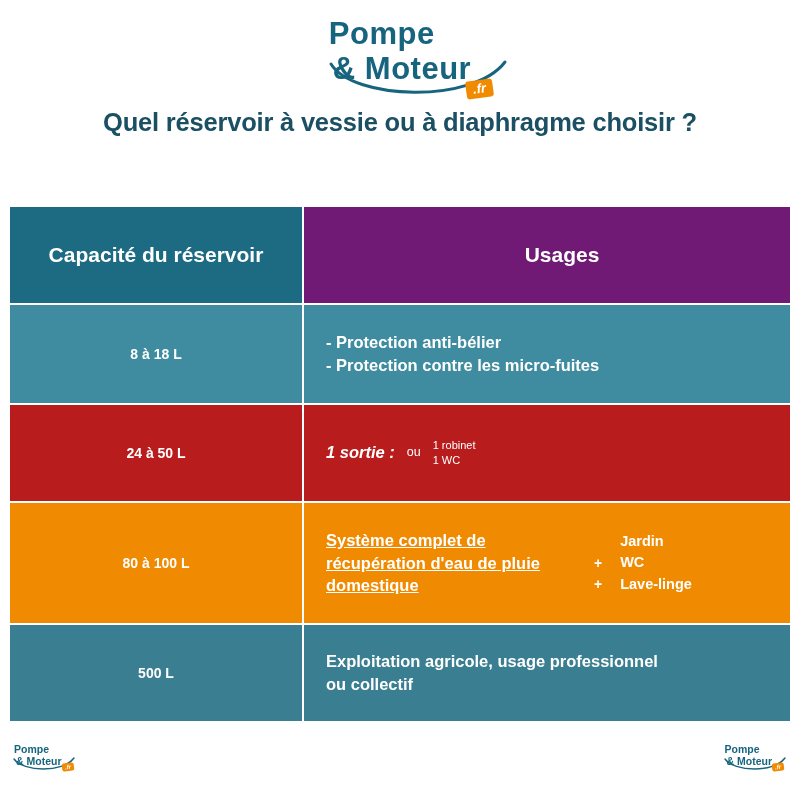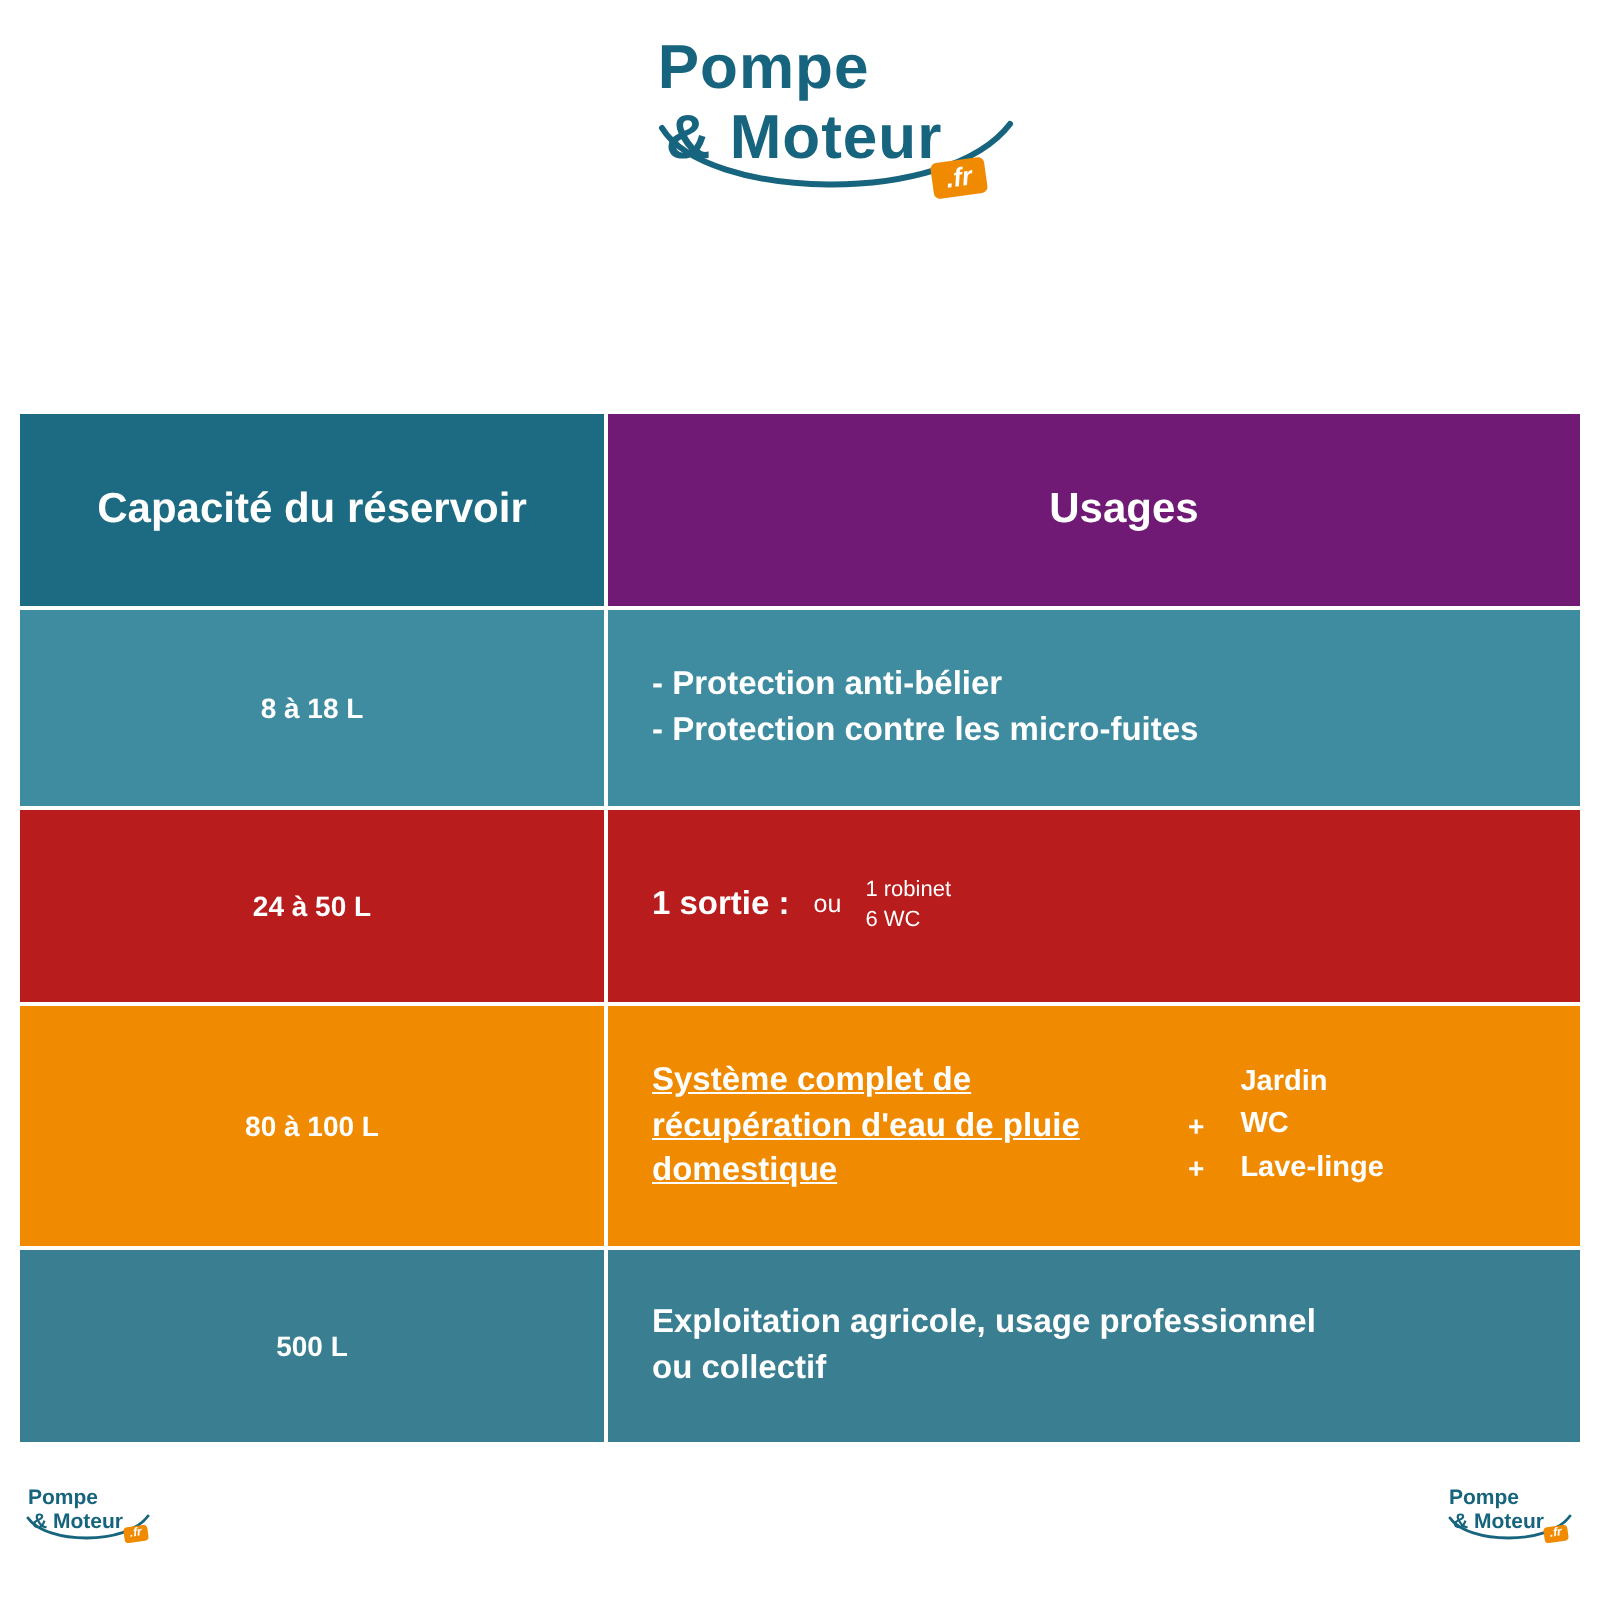--- a/index.html
+++ b/index.html
@@ -132,21 +132,21 @@
   .r3 td { height: 100px; }
   .r4 td { height: 76px; }
   .r5 td { height: 76px; }
 
   
   .sortie-wrap {
     display: flex;
     align-items: center;
     gap: 10px;
   }
-  .sortie-label { font-size: 16.5px; font-weight: bold; }
+  .sortie-label { font-size: 16.5px; font-weight: bold; font-style: italic; }
   .ou-label { font-size: 12.5px; font-weight: normal; padding: 0 2px; }
   .sortie-list { font-size: 11px; font-weight: normal; line-height: 1.35; }
 
   
   .orange-wrap {
     display: flex;
     align-items: center;
     gap: 18px;
   }
   .orange-main {
@@ -216,20 +216,21 @@
     <div class="logo-inner">
       <svg class="logo-swoosh" viewBox="0 0 190 60">
         <path d="M8 16 C 30 52, 150 56, 182 14" stroke="#17647e" stroke-width="3" fill="none" stroke-linecap="round"></path>
       </svg>
       <div class="logo-line1">Pompe</div>
       <div class="logo-line2">&amp; Moteur</div>
       <div class="logo-fr">.fr</div>
     </div>
   </div>
 
+  <div class="main-title">Quel réservoir à vessie ou à diaphragme choisir ?</div>
 
   <table class="table">
     <tbody>
         <tr>
       <th class="hdr col-cap">Capacité du réservoir</th>
       <th class="hdr hdr-usages">Usages</th>
     </tr>
 
     <tr class="r1 row-light">
       <td class="cap-cell">8 à 18 L</td>
@@ -240,21 +241,21 @@
     </tr>
 
     <tr class="r2 row-dark">
       <td class="cap-cell">24 à 50 L</td>
       <td class="use-cell">
         <div class="sortie-wrap">
           <span class="sortie-label">1 sortie :</span>
           <span class="ou-label">ou</span>
           <span class="sortie-list">
             <div>1 robinet</div>
-            <div>6 WC</div>
+            <div>1 WC</div>
           </span>
         </div>
       </td>
     </tr>
 
     <tr class="r3 row-orange">
       <td class="cap-cell">80 à 100 L</td>
       <td class="use-cell">
         <div class="orange-wrap">
           <div class="orange-main">Système complet de récupération d'eau de pluie domestique</div>

